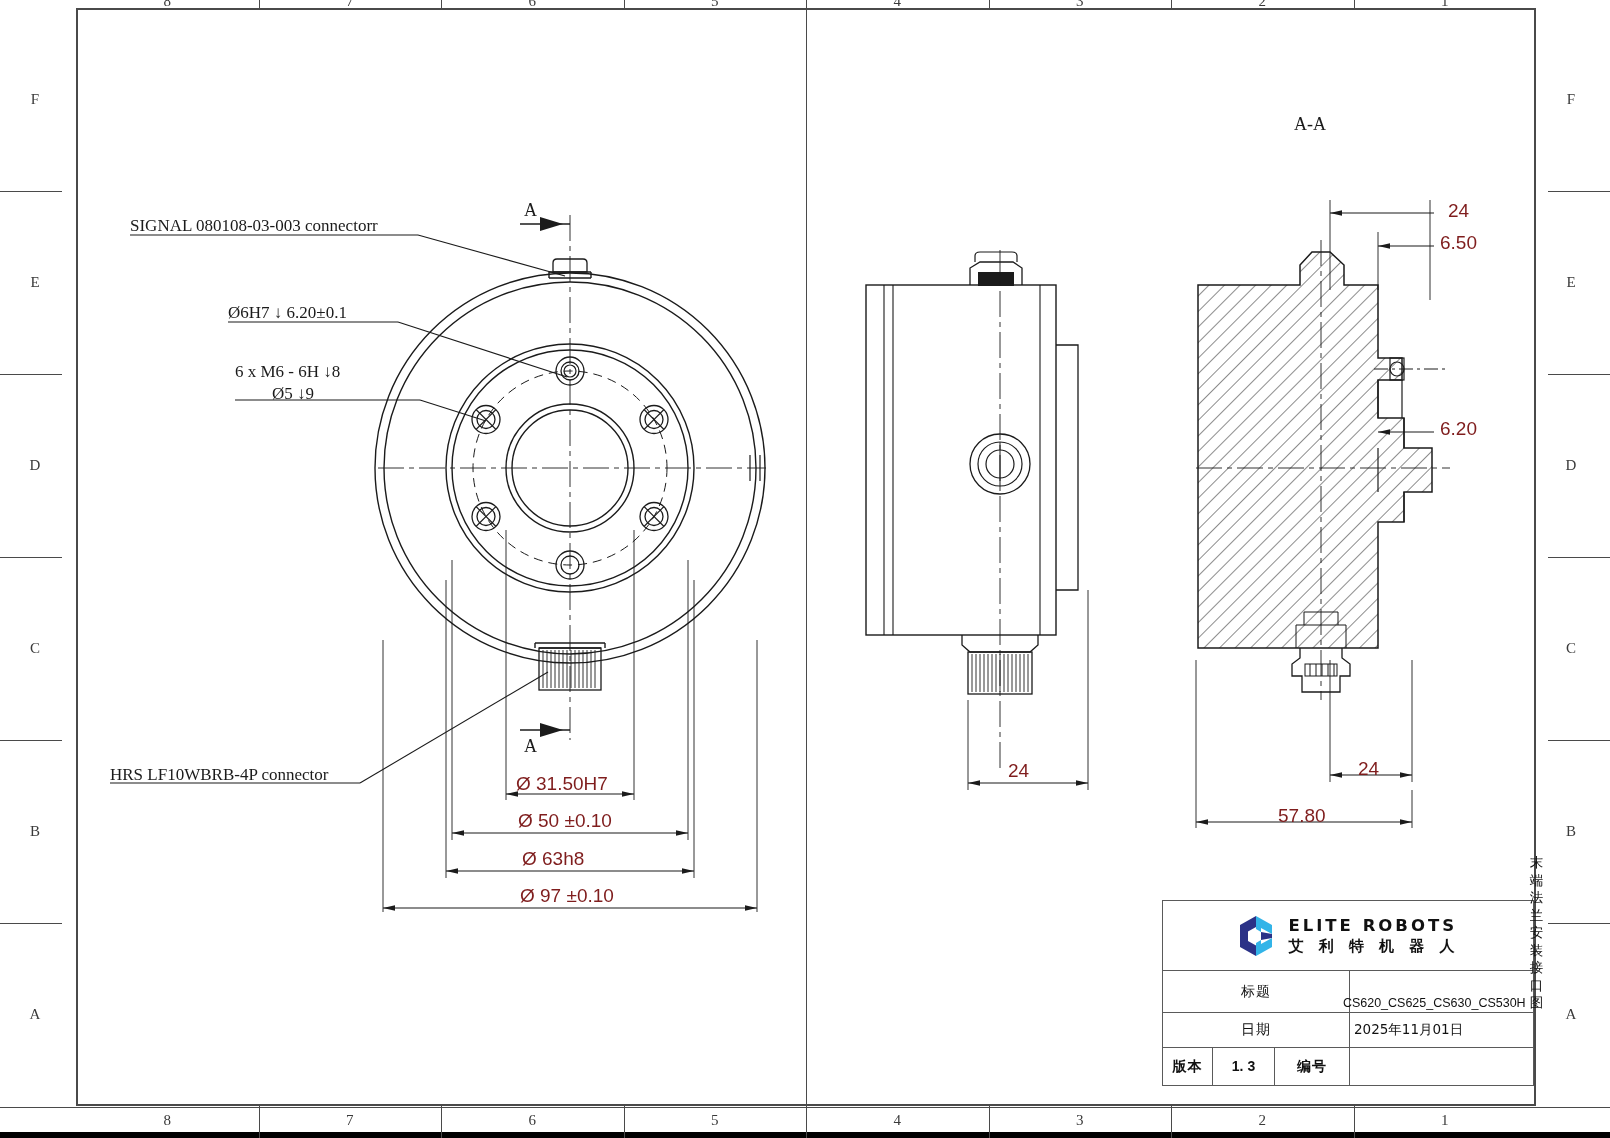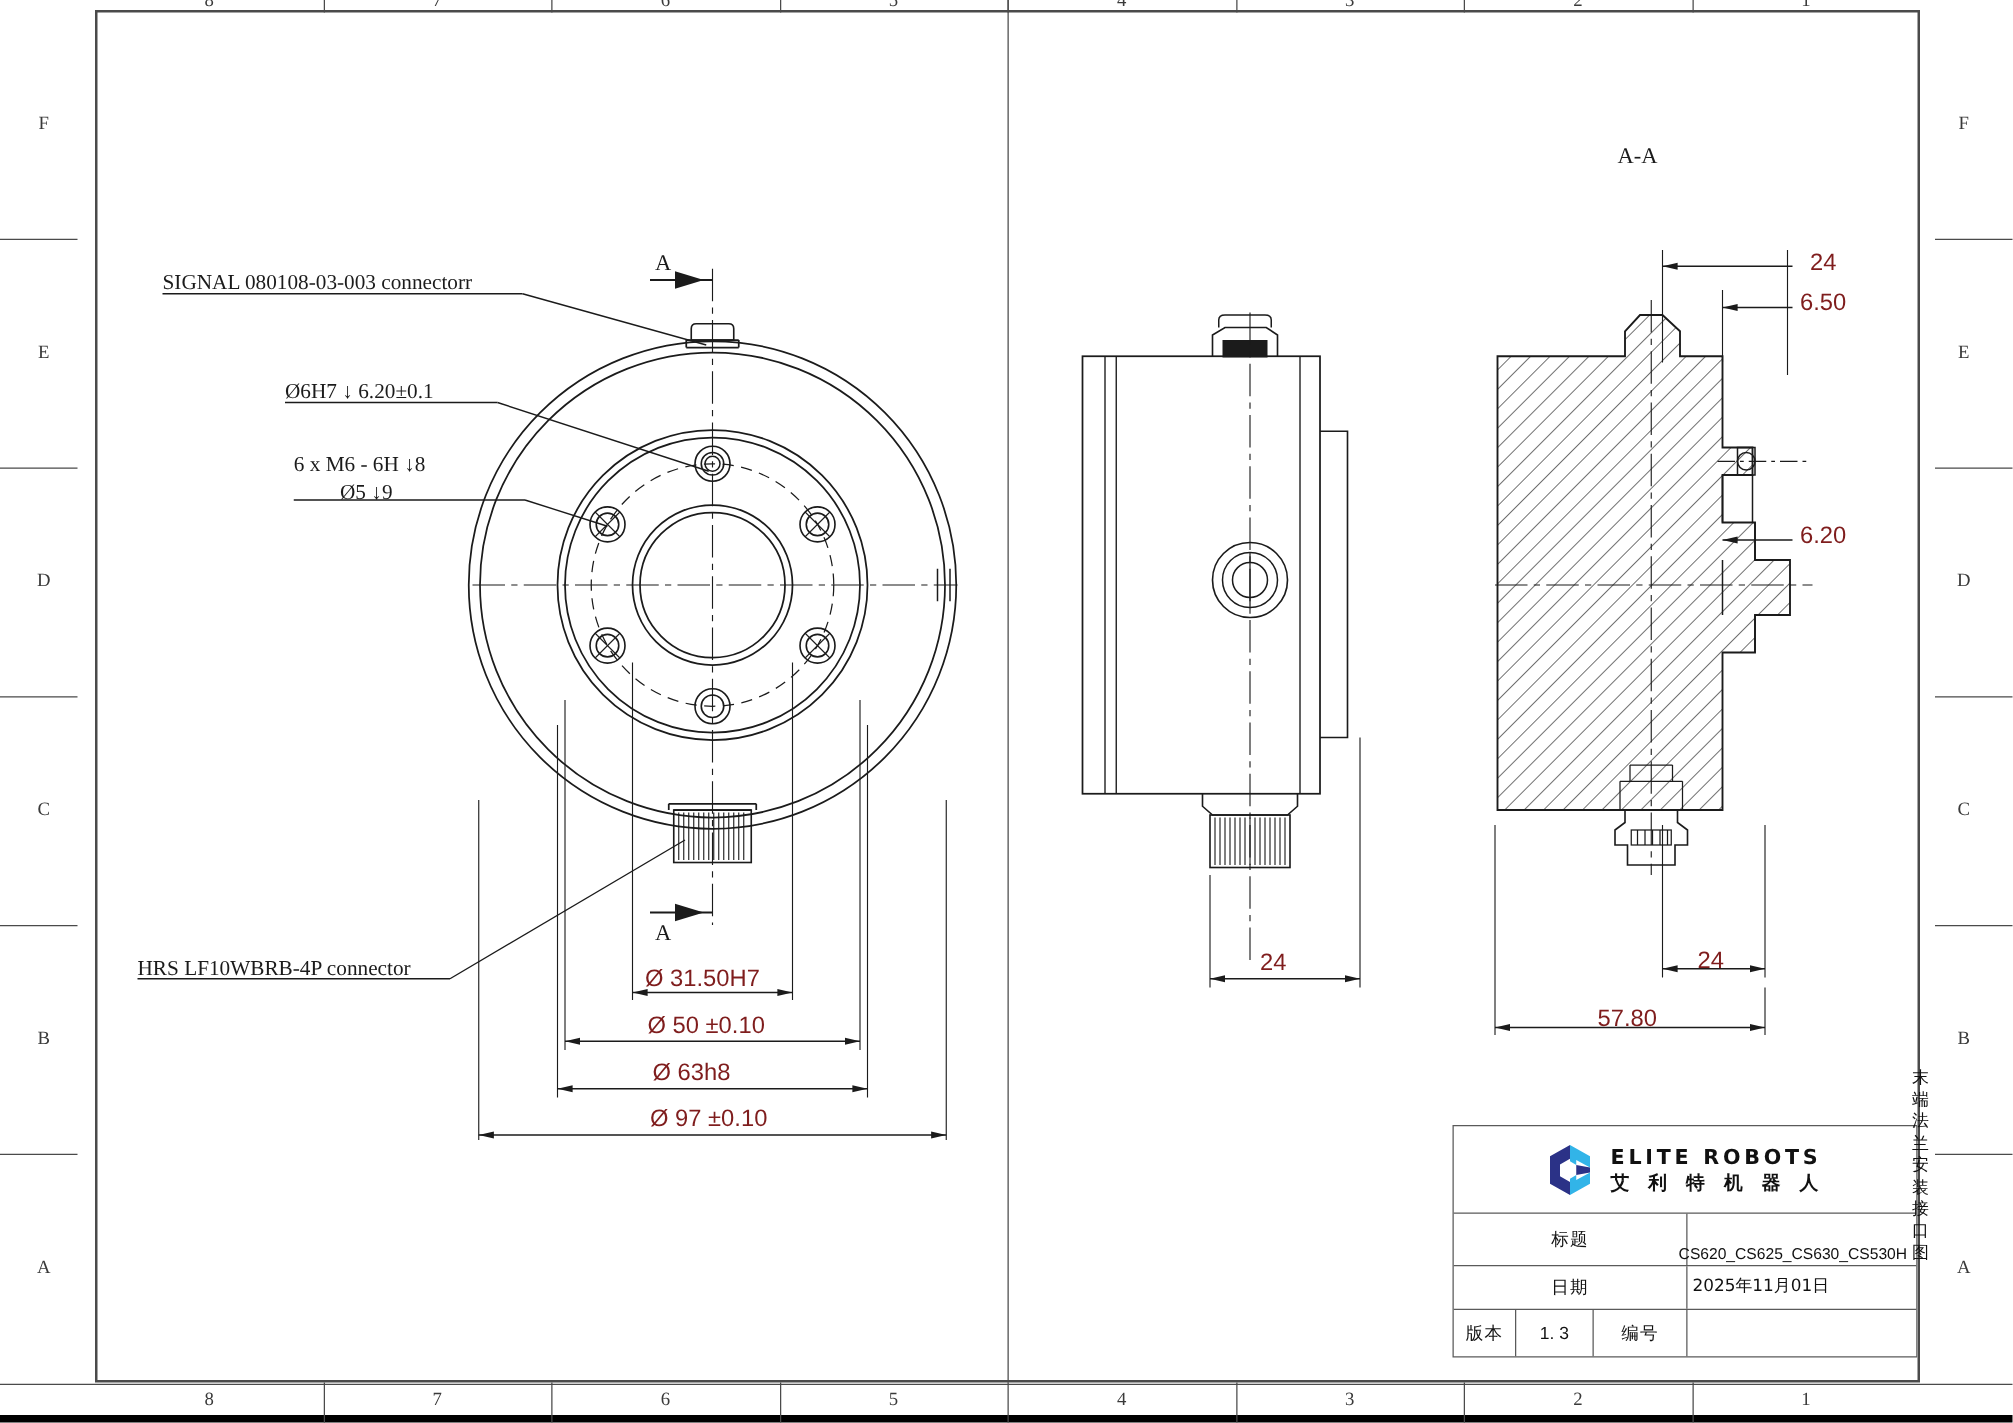--- a/index.html
+++ b/index.html
@@ -15,21 +15,21 @@
   .svg-layer{position:absolute;left:0;top:0;width:1610px;height:1138px;pointer-events:none;}
   .lbl{position:absolute;white-space:nowrap;color:#1b1b1b;font-family:"Liberation Sans",sans-serif;}
   .dim{font-size:19px;color:#7f1d1d;}
   .note{font-size:17px;color:#1b1b1b;font-family:Liberation Serif, serif;}
   .seclbl{font-size:18px;font-family:"Liberation Serif",serif;color:#1b1b1b;}
 
   
   #titleblock{position:absolute;left:1162px;top:900px;width:372px;height:186px;border:1.5px solid #5a5a5a;box-sizing:border-box;background:#fff;}
   .tb-logo-row{height:70px;display:flex;align-items:center;justify-content:center;border-bottom:1.5px solid #5a5a5a;box-sizing:border-box;}
   .tb-row{display:flex;border-bottom:1.5px solid #5a5a5a;box-sizing:border-box;}
-  .tb-row:last-child{border-bottom:none;}
+  .tb-row:last-child{border-bottom:none;font-weight:bold;}
   .tb-cell{display:flex;align-items:center;box-sizing:border-box;border-right:1.5px solid #5a5a5a;}
   .tb-cell:last-child{border-right:none;}
   .tb-center{justify-content:center;}
   .cn{font-family:"DejaVu Sans",sans-serif;font-size:14px;color:#111;letter-spacing:1px;}
   .val{font-family:"Liberation Sans",sans-serif;font-size:13px;color:#111;padding-left:4px;line-height:1.25;}
   .title2{font-family:"DejaVu Sans",sans-serif;font-size:13.5px;color:#111;padding-left:4px;line-height:1.3;}
   .logo-wrap{display:flex;align-items:center;gap:10px;}
   .logo-text{display:flex;flex-direction:column;justify-content:flex-end;}
   .logo-en{font-family:"DejaVu Sans",sans-serif;font-size:16.5px;font-weight:bold;letter-spacing:3px;color:#111;}
   .logo-cn{font-family:"DejaVu Sans",sans-serif;font-size:15px;font-weight:bold;letter-spacing:5px;color:#111;margin-top:2px;}

